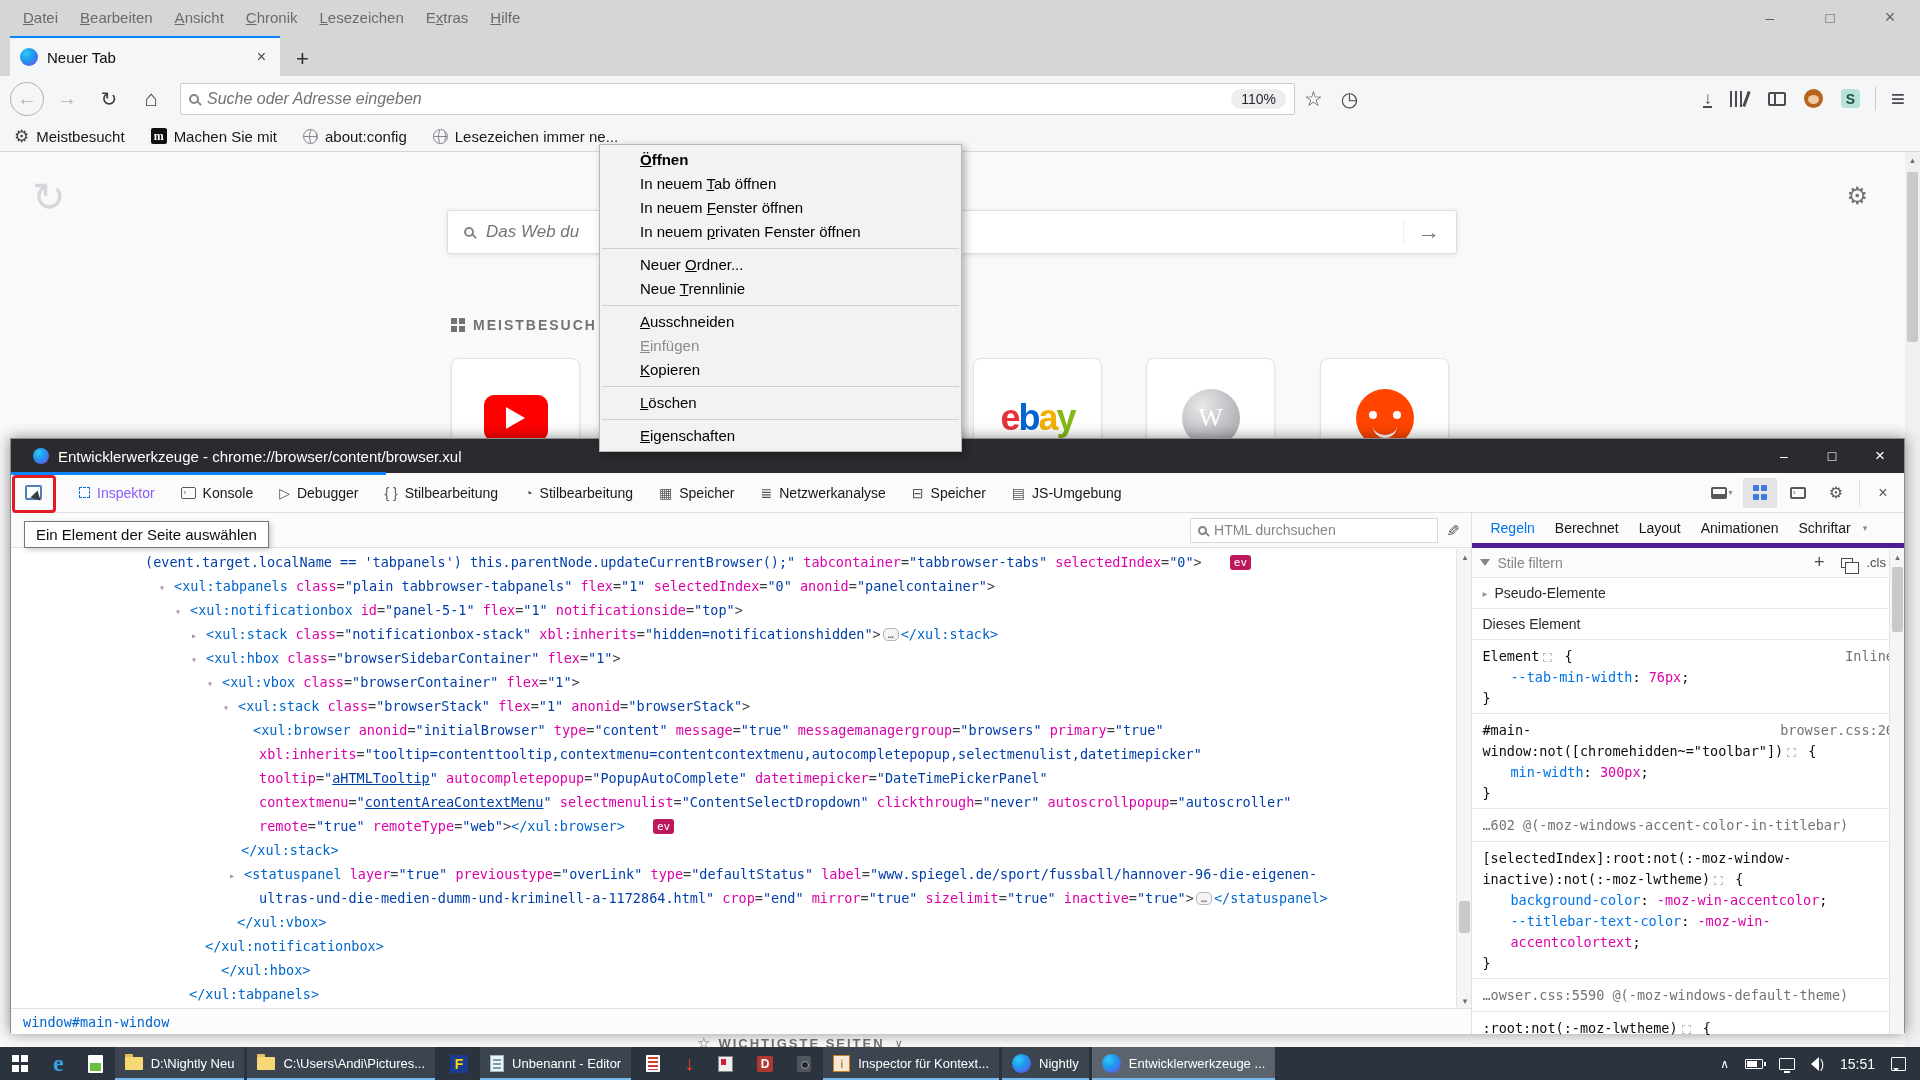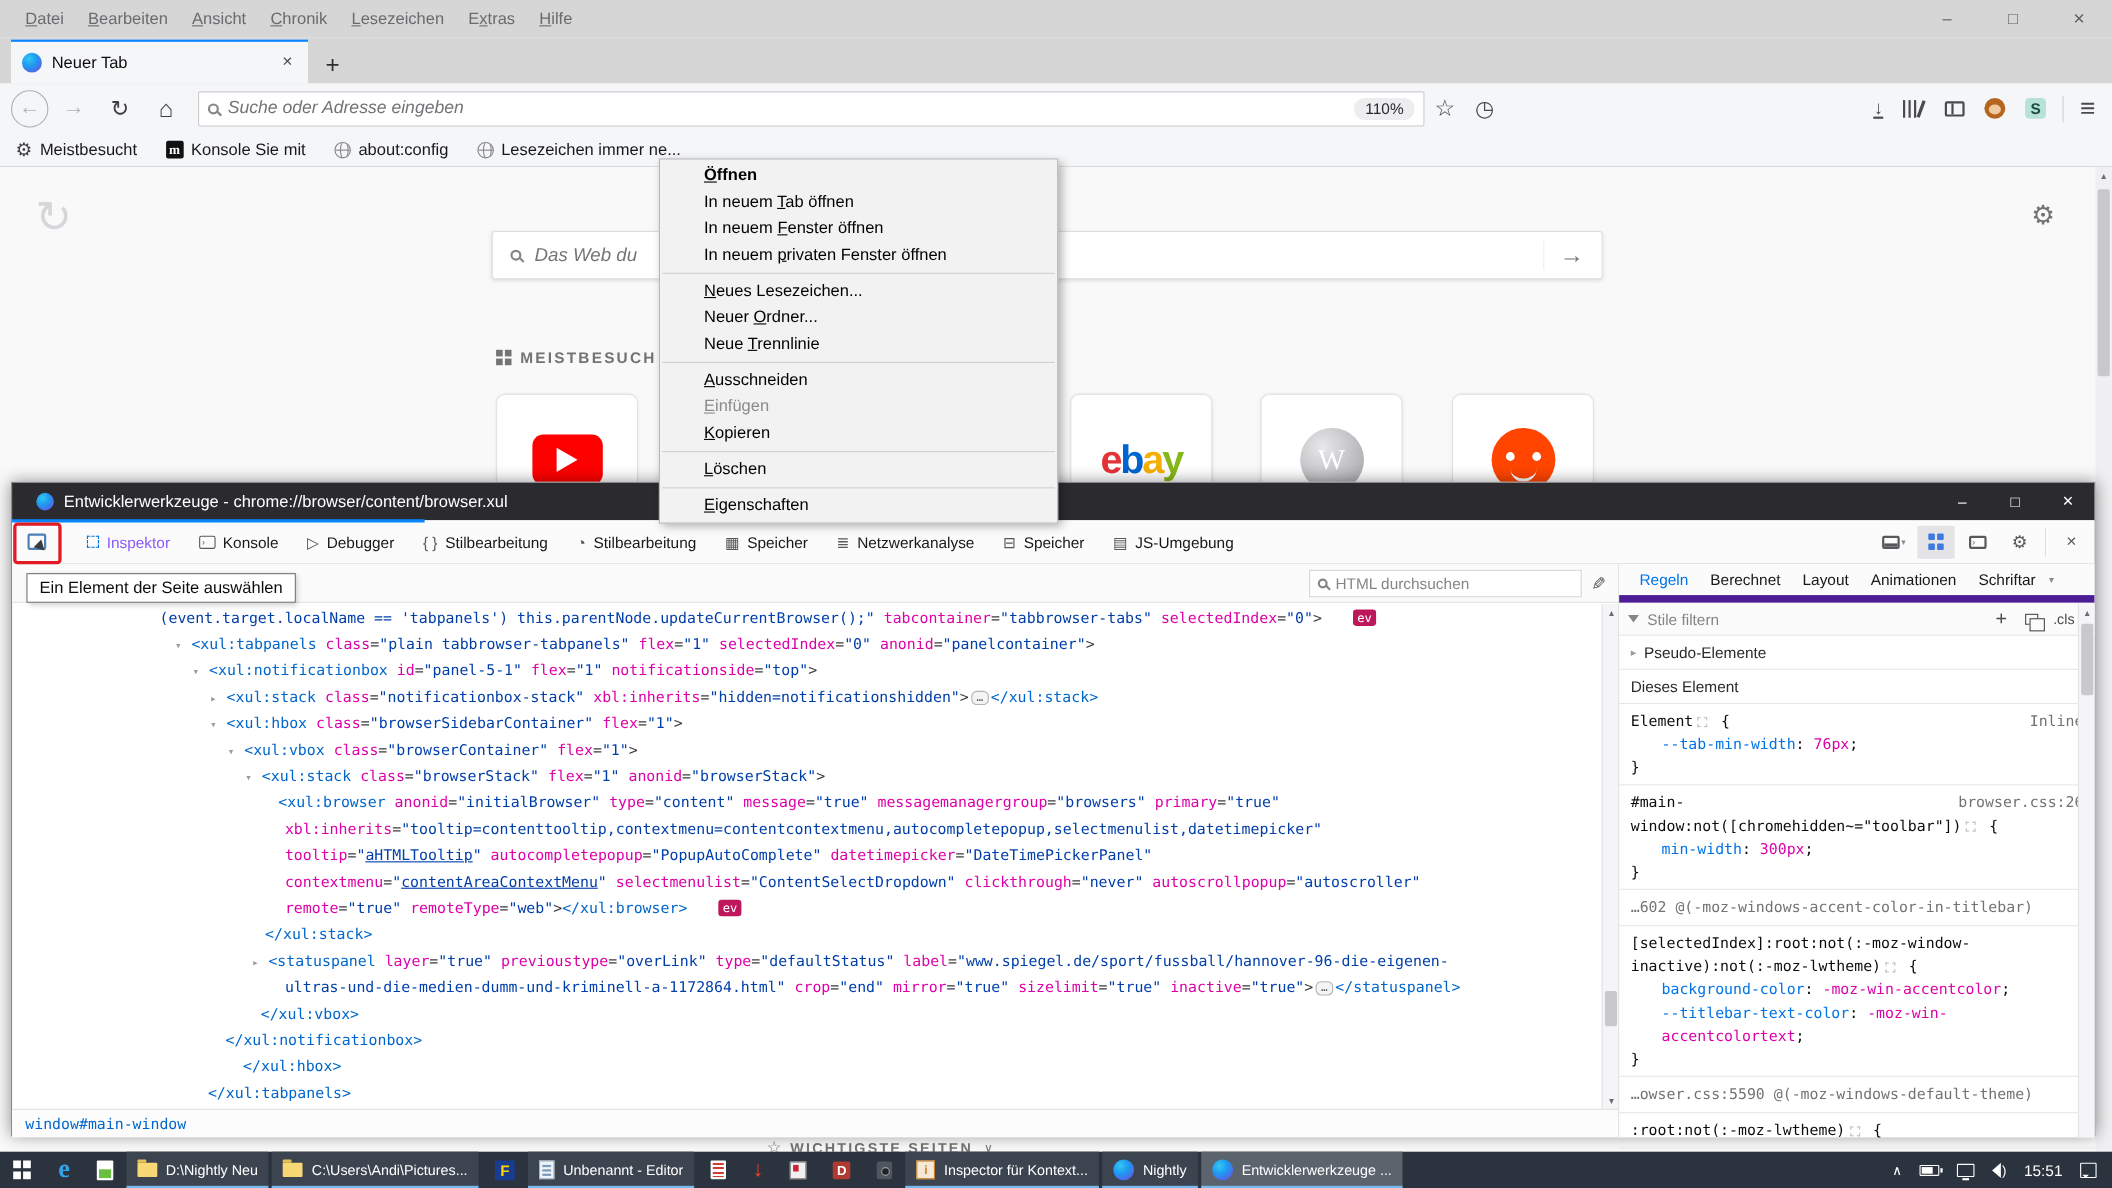--- a/index.html
+++ b/index.html
@@ -127,21 +127,21 @@
   .code-line { height:24px; line-height:24px; white-space:nowrap; }
   .twisty { display:inline-block; width:15px; color:#9a9a9e; font-size:10px; }
   .cp { color:#3b3b3f; } .ct { color:#0066cc; } .ca { color:#dd00a9; } .cv { color:#003eaa; }
   .clink { text-decoration:underline; }
   .cbadge { background:#be185d; color:#fff; font-size:11px; border-radius:3px; padding:1px 4px; margin-left:20px; vertical-align:1px; }
   .cpill { background:#f4f4f5; border:1px solid #b5b5b9; color:#58585c; font-size:10px; border-radius:5px; padding:0 4px; margin:0 2px; vertical-align:1px; }
   .mk-scroll { position:absolute; right:0; top:36px; width:15px; height:459px; background:#f5f5f7; border-left:1px solid #e3e3e6; }
   .breadcrumbs { position:absolute; left:0; bottom:0; width:1462px; height:26px; background:#fcfcfd; border-top:1px solid #dfe0e2; display:flex; align-items:center; padding-left:12px; font-family:"DejaVu Sans Mono",monospace; font-size:13.5px; color:#0066cc; }
 
   .rules { width:433px; border-left:1px solid #dfe0e2; position:relative; background:#fff; }
-  .rp-tabs { height:35px; background:#fbfbfc; border-bottom:7px solid #4c1d95; display:flex; align-items:center; padding-left:8px; }
+  .rp-tabs { height:35px; background:#fbfbfc; border-bottom:5px solid #4c1d95; display:flex; align-items:center; padding-left:8px; }
   .rp-tab { font-size:14px; color:#18181a; margin:0 10px; white-space:nowrap; }
   .rp-tab.active { color:#0074e8; }
   .rp-dd { color:#8a8a8f; font-size:9px; margin-left:2px; }
   .rp-filter { height:30px; border-bottom:1px solid #e7e7ea; display:flex; align-items:center; padding:0 8px; background:#fbfbfc; }
   .funnel { width:0; height:0; border-left:5px solid transparent; border-right:5px solid transparent; border-top:7px solid #85858a; margin-right:7px; }
   .rp-filter input { border:none; outline:none; background:transparent; flex:1; font-size:14px; color:#0c0c0d; font-family:"Liberation Sans",sans-serif; }
   .rp-filter input::placeholder { color:#85858a; }
   .rp-plus { font-size:18px; color:#4a4a4f; margin:0 8px; }
   .layersq { width:12px; height:10px; border:1.5px solid #4a4a4f; position:relative; margin:0 8px; }
   .layersq::after { content:''; position:absolute; left:3px; top:3px; width:12px; height:10px; border:1.5px solid #4a4a4f; background:#fbfbfc; }
@@ -260,21 +260,21 @@
   <span style="width:6px"></span>
 </div>
 
 <div class="bookmarksbar" id="bookmarks">
     <div class="bm">
       <span class="gear-glyph">⚙</span>
       <span class="bm-label">Meistbesucht</span>
     </div>
     <div class="bm">
       <span class="m-badge">m</span>
-      <span class="bm-label">Konsole Sie mit</span>
+      <span class="bm-label">Machen Sie mit</span>
     </div>
     <div class="bm">
       <span class="globe"></span>
       <span class="bm-label">about:config</span>
     </div>
     <div class="bm">
       <span class="globe"></span>
       <span class="bm-label">Lesezeichen immer ne...</span>
     </div>
   </div>
@@ -322,21 +322,20 @@
   <div class="sb-arrow">▴</div>
   <div class="sb-thumb" style="top:20px;height:170px"></div>
 </div>
 
 <div class="ctx" id="ctx-menu">
     <div class="ctx-item bold"><span class="akey">Ö</span>ffnen</div>
     <div class="ctx-item">In neuem <span class="akey">T</span>ab öffnen</div>
     <div class="ctx-item">In neuem <span class="akey">F</span>enster öffnen</div>
     <div class="ctx-item">In neuem <span class="akey">p</span>rivaten Fenster öffnen</div>
     <div class="ctx-sep"></div>
-    <div class="ctx-item"><span class="akey">N</span>eues Lesezeichen...</div>
     <div class="ctx-item">Neuer <span class="akey">O</span>rdner...</div>
     <div class="ctx-item">Neue <span class="akey">T</span>rennlinie</div>
     <div class="ctx-sep"></div>
     <div class="ctx-item"><span class="akey">A</span>usschneiden</div>
     <div class="ctx-item disabled"><span class="akey">E</span>infügen</div>
     <div class="ctx-item"><span class="akey">K</span>opieren</div>
     <div class="ctx-sep"></div>
     <div class="ctx-item"><span class="akey">L</span>öschen</div>
     <div class="ctx-sep"></div>
     <div class="ctx-item"><span class="akey">E</span>igenschaften</div>

